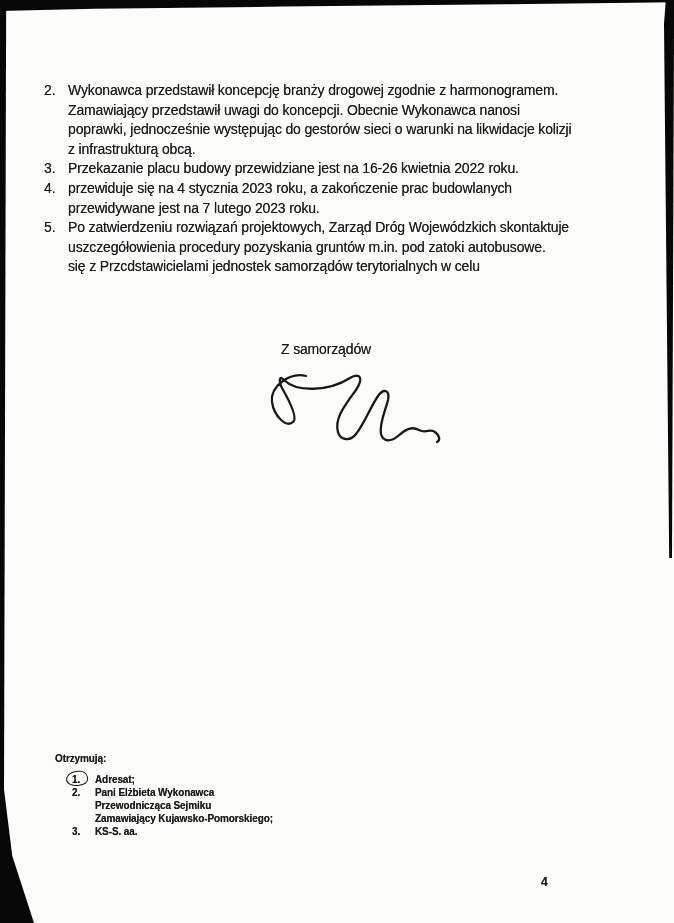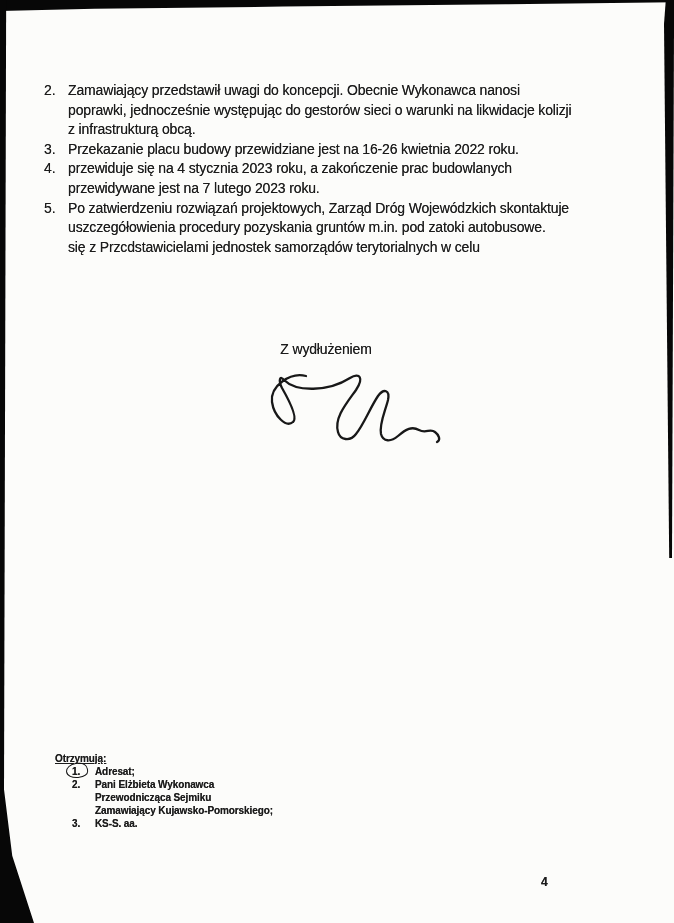--- a/index.html
+++ b/index.html
@@ -48,21 +48,21 @@
     text-align: center; font-size: 14px; letter-spacing: -0.15px;
   }
   .signature { position: absolute; left: 238px; top: 362px; }
 
   
   .recipients {
     position: absolute; left: 55px; top: 752px;
     font-size: 10px; font-weight: 700; line-height: 13px; letter-spacing: -0.1px;
   }
   .rec-heading {
-    text-decoration: underline; text-underline-offset: 1px; margin-bottom: 0;
+    text-underline-offset: 1px; margin-bottom: 8px;
   }
   .rec-row { display: flex; }
   .rec-num {
     flex: 0 0 40px; box-sizing: border-box; padding-left: 17px; position: relative;
   }
   .circle-mark {
     position: absolute; left: 11px; top: -2px; width: 20px; height: 13px;
     border: 1.3px solid #161616;
     border-radius: 55% 45% 50% 60% / 60% 55% 45% 55%;
     transform: rotate(-6deg);
@@ -82,20 +82,21 @@
   <div class="edge edge-top"></div>
   <div class="edge edge-left"></div>
   <div class="edge edge-right"></div>
   <div class="edge edge-bottom-left"></div>
 
   <div class="body-list">
 
     <div class="item">
       <span class="num">2.</span>
       <div class="lines">
+        <div>Wykonawca przedstawił koncepcję branży drogowej zgodnie z harmonogramem.</div>
         <div>Zamawiający przedstawił uwagi do koncepcji. Obecnie Wykonawca nanosi</div>
         <div>poprawki, jednocześnie występując do gestorów sieci o warunki na likwidacje kolizji</div>
         <div>z infrastrukturą obcą.</div>
       </div>
     </div>
 
     <div class="item">
       <span class="num">3.</span>
       <div class="lines">
         <div>Przekazanie placu budowy przewidziane jest na 16-26 kwietnia 2022 roku.</div>
@@ -114,21 +115,21 @@
       <span class="num">5.</span>
       <div class="lines">
         <div>Po zatwierdzeniu rozwiązań projektowych, Zarząd Dróg Wojewódzkich skontaktuje</div>
         <div>uszczegółowienia procedury pozyskania gruntów m.in. pod zatoki autobusowe.</div>
         <div>się z Przcdstawicielami jednostek samorządów terytorialnych w celu</div>
       </div>
     </div>
 
   </div>
 
-  <div class="closing">Z wydłużeniem</div>
+  <div class="closing">Z samorządów</div>
 
   <svg class="signature" width="230" height="100" viewBox="0 0 230 100" aria-hidden="true">
     <path d="M 68 14
              C 52 10, 32 24, 34 40
              C 36 54, 48 66, 55 60
              C 60 56, 52 40, 44 26
              C 40 18, 42 13, 46 18
              C 58 30, 90 30, 112 16
              C 122 10, 126 16, 118 28
              C 108 42, 96 56, 100 70

